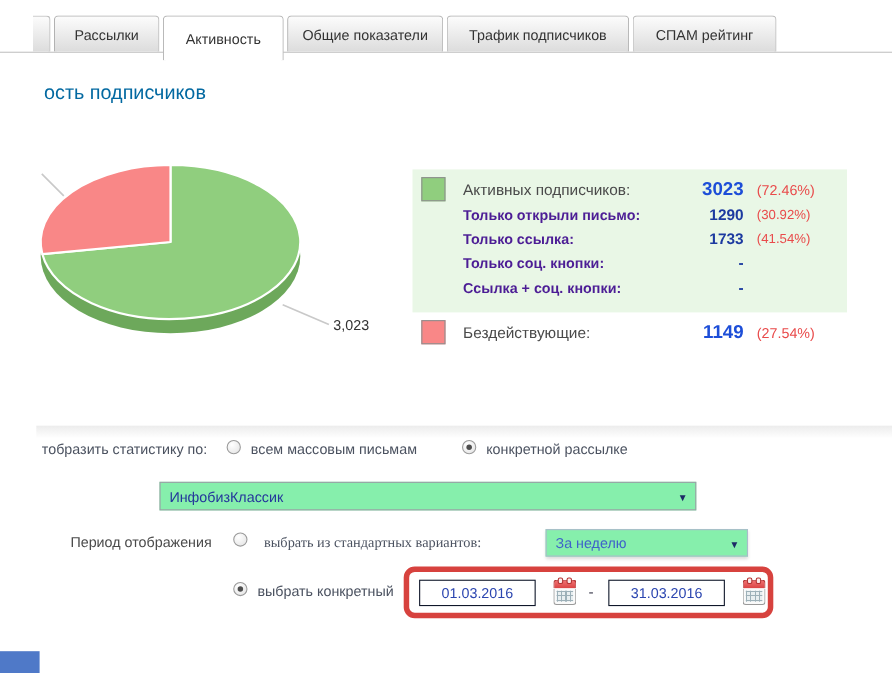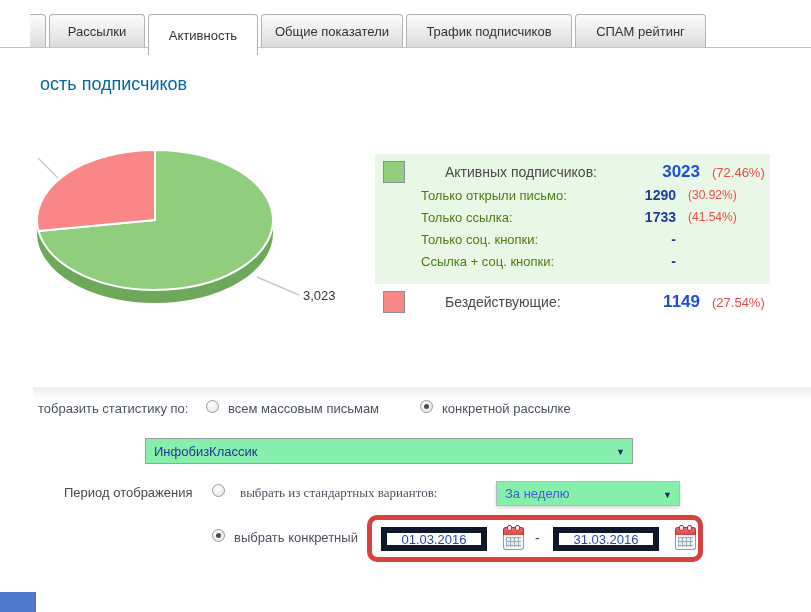--- a/index.html
+++ b/index.html
@@ -25,42 +25,42 @@
   .page-heading{position:absolute;left:40px;top:74px;font-size:18px;color:#0369a1;}
   
   .pie-wrap{position:absolute;left:18px;top:136px;width:350px;height:180px;}
   
   .legend-panel{
     position:absolute;left:375px;top:154px;width:395px;height:130px;
     background:#e9f7e6;box-sizing:border-box;padding:6px 10px 0 8px;
   }
   .lrow{display:flex;align-items:center;height:24px;}
   .lrow .sw{width:22px;height:22px;box-sizing:border-box;border:1px solid #8f8f8f;margin-right:16px;flex:none;}
-  .lrow .lbl{width:195px;flex:none;color:#4a4a4a;font-size:14px;margin-left:24px;}
+  .lrow .lbl{width:195px;flex:none;color:#4a4a4a;font-size:14px;}
   .lrow .val{width:60px;flex:none;text-align:right;font-weight:bold;color:#1d4ed8;font-size:17px;}
   .lrow .pct{padding-left:12px;color:#e94b4b;font-size:13px;white-space:nowrap;}
   .lsub{display:flex;align-items:center;height:22px;margin-left:38px;}
-  .lsub .lbl{width:195px;flex:none;color:#4d7c0f;font-size:13px;}
+  .lsub .lbl{width:195px;flex:none;color:#4c1d95;font-size:13px;font-weight:bold;}
   .lsub .val{width:60px;flex:none;text-align:right;font-weight:bold;color:#1c3aa0;font-size:14px;}
   .lsub .pct{padding-left:12px;color:#e94b4b;font-size:12px;white-space:nowrap;}
   .legend-inactive{position:absolute;left:375px;top:290px;width:395px;padding:0 10px 0 8px;box-sizing:border-box;}
   
   .form-topshade{position:absolute;left:33px;top:387px;width:778px;height:11px;
     background:linear-gradient(#ececec,#fefefe);}
   .flabel{position:absolute;font-size:13px;color:#4b5260;white-space:nowrap;}
   .radio{position:absolute;width:13px;height:13px;border-radius:50%;box-sizing:border-box;
     border:1px solid #9a9a9a;background:radial-gradient(circle at 35% 30%,#ffffff,#e2e2e2);cursor:pointer;}
   .radio.checked::after{content:"";display:block;width:5px;height:5px;margin:3px;border-radius:50%;background:#4d4d4d;}
   .selectbox{position:absolute;box-sizing:border-box;height:26px;background:#86efac;
     border:1px solid #9aa0a6;display:flex;align-items:center;cursor:pointer;
     font-size:13px;color:#24369b;padding:0 22px 0 8px;}
   .selectbox .arrow{position:absolute;right:7px;top:8px;font-size:9px;color:#1c2a66;}
   .selectbox.period{border:1px solid #a9bccb;color:#3f62c9;box-shadow:0 2px 3px rgba(0,0,0,0.15);}
   .date-input{position:absolute;box-sizing:border-box;width:106px;height:24px;
-    border:6px solid #0f172a;background:#fff;text-align:center;color:#2c46b0;
+    border:1px solid #0f172a;background:#fff;text-align:center;color:#2c46b0;
     font-size:13px;font-family:"Liberation Sans",sans-serif;}
   .highlight-box{position:absolute;left:367px;top:515px;width:336px;height:47px;
     box-sizing:border-box;border:5px solid #d7423e;border-radius:10px;}
   .dash-sep{position:absolute;left:535px;top:530px;font-size:14px;color:#445;}
   
   .cal{position:absolute;width:21px;height:24px;cursor:pointer;}
   .cal .top{position:absolute;top:1px;left:0;right:0;height:8px;box-sizing:border-box;
     background:linear-gradient(#f07070,#d94242);border:1px solid #b33232;border-bottom:none;
     border-radius:3px 3px 0 0;}
   .cal .top::before,.cal .top::after{content:"";position:absolute;top:-3px;width:3px;height:4px;

